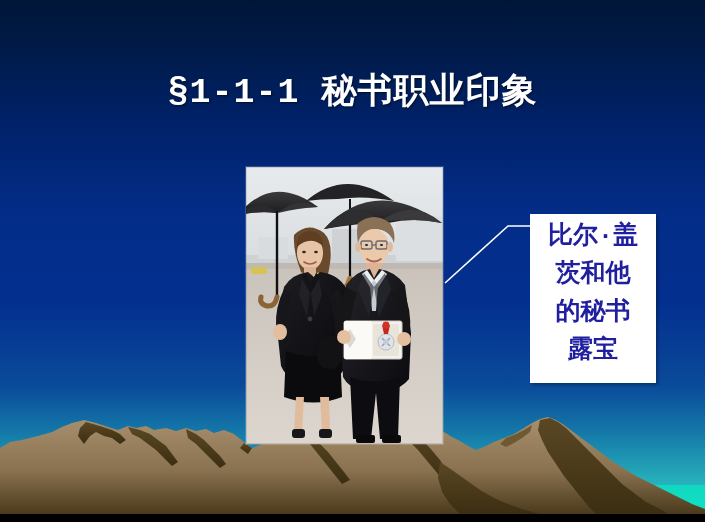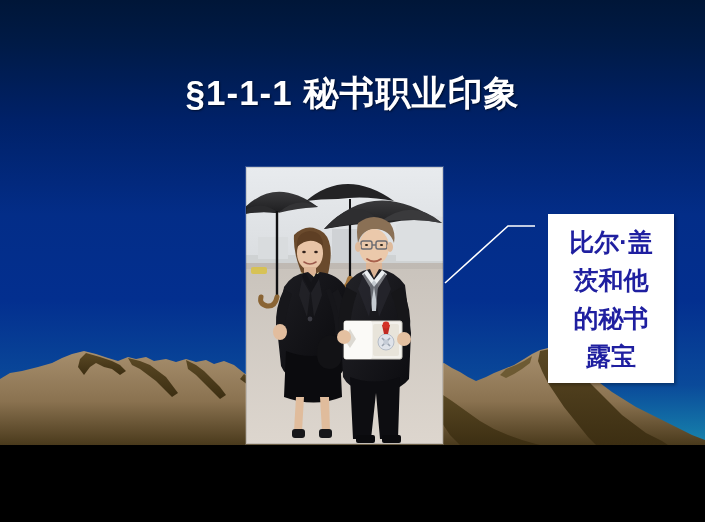--- a/index.html
+++ b/index.html
@@ -3,23 +3,23 @@
 <meta charset="utf-8">
 <style>
   html, body {
     margin: 0;
     padding: 0;
     background: #000;
   }
   #slide {
     position: relative;
     width: 705px;
-    height: 445px;
+    height: 514px;
     overflow: hidden;
-    font-family: Liberation Sans, sans-serif;
+    font-family: Liberation Mono, monospace;
   }
 
   
   .sky {
     position: absolute;
     inset: 0;
     background: linear-gradient(
       to bottom,
       #001638 0px,
       #001a45 40px,
@@ -102,24 +102,23 @@
     position: absolute;
     left: 530px;
     top: 214px;
     width: 126px;
     height: 169px;
     background: #ffffff;
     box-sizing: border-box;
     display: flex;
     flex-direction: column;
     align-items: center;
-    justify-content: center;
+    justify-content: flex-start;
     padding: 4px 17px;
     box-shadow: 2px 2px 3px rgba(0,0,0,0.28);
-    margin-left: 18px;
   }
   .caption-text {
     color: #1f1fa0;
     font-size: 25px;
     font-weight: bold;
     line-height: 38px;
     text-align: center;
     letter-spacing: 0px;
     white-space: pre-line;
   }

